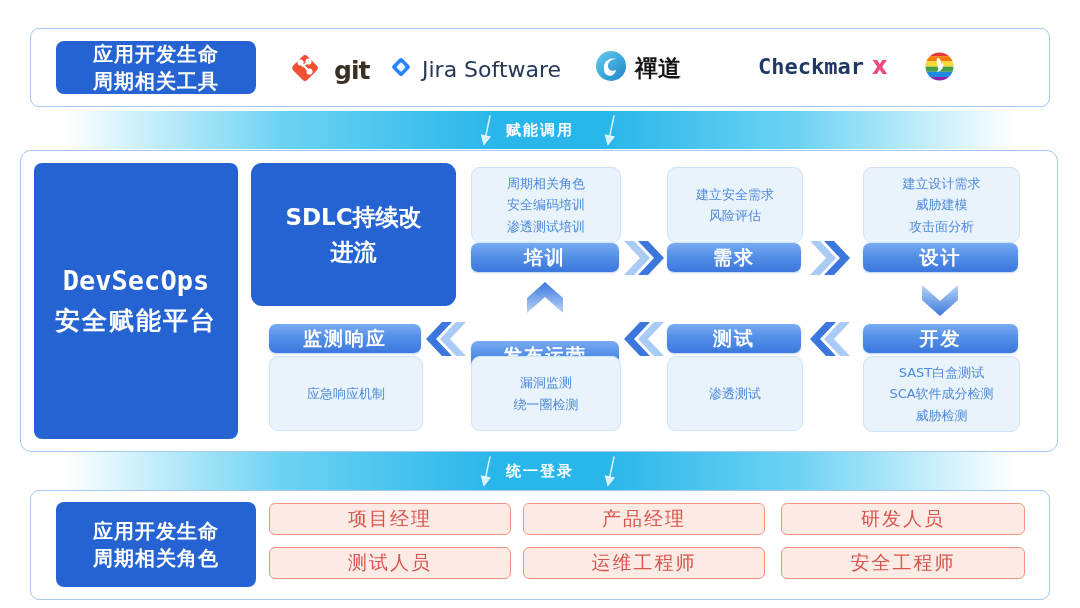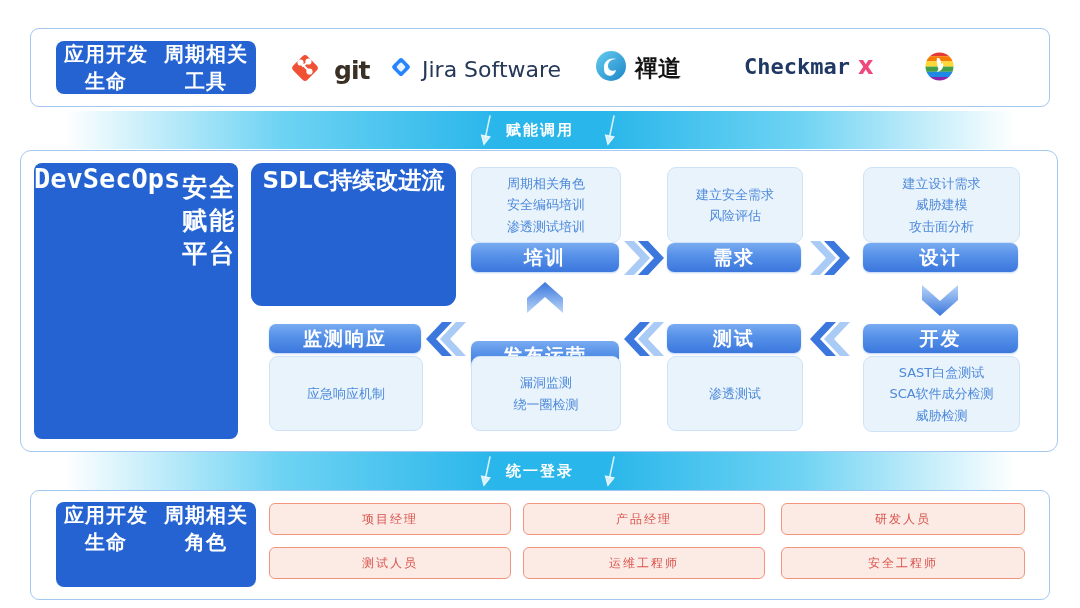--- a/index.html
+++ b/index.html
@@ -1,43 +1,43 @@
 <!DOCTYPE html>
 <html><head>
 <meta charset="utf-8">
 <style>
   html,body{margin:0;padding:0;background:#fff;}
   #canvas{position:relative;width:1080px;height:608px;background:#fff;overflow:hidden;
           font-family:"DejaVu Sans",sans-serif;}
   .panel{position:absolute;background:#fff;border:1px solid #A5C8F0;border-radius:9px;}
   .bluebox{position:absolute;background:#2463D1;border-radius:8px;color:#fff;
-           display:flex;flex-direction:row;justify-content:center;
+           display:flex;flex-direction:column;justify-content:center;
            text-align:center;font-weight:700;}
   .label-20{font-size:20px;line-height:1.35;letter-spacing:1px;}
   .band{position:absolute;left:0;width:1080px;height:38px;
         background:linear-gradient(90deg,rgba(83,198,239,0) 6%,#6ED3F3 26%,#29B6EA 46%,#29B6EA 56%,#6ED3F3 74%,rgba(83,198,239,0) 94%);
         display:flex;align-items:center;justify-content:center;}
   .band-label{color:#fff;font-size:15px;font-weight:700;letter-spacing:2px;}
   .band-arrow{position:absolute;top:2px;}
   .stage-header{position:absolute;height:29px;border-radius:7px;
         background:linear-gradient(180deg,#79ABF1 0%,#5590E8 45%,#3B77DD 100%);
         color:#fff;font-size:19px;font-weight:700;letter-spacing:2px;
         display:flex;align-items:center;justify-content:center;
         box-shadow:0 1px 2px rgba(59,119,221,.35);}
   .sub-box{position:absolute;background:#E9F3FC;border:1px solid #CFE3F8;border-radius:9px;
         color:#4C89DA;font-size:13px;line-height:1.65;text-align:center;
         display:flex;flex-direction:column;align-items:center;justify-content:center;}
   .role-box{position:absolute;height:30px;background:#FCEAE5;border:1px solid #F2957F;border-radius:6px;
-        color:#D9544C;font-size:12px;display:flex;align-items:center;justify-content:center;letter-spacing:2px;}
+        color:#D9544C;font-size:19px;display:flex;align-items:center;justify-content:center;letter-spacing:2px;}
   .chev{position:absolute;}
   .logo{position:absolute;display:flex;align-items:center;gap:7px;}
   .git-text{font-size:25px;font-weight:800;color:#3A3026;letter-spacing:-1px;}
   .jira-text{font-size:22px;font-weight:500;color:#253858;}
   .zentao-text{font-size:23px;font-weight:800;color:#141414;font-family:"DejaVu Serif",serif;}
-  .cx-text{font-size:22px;font-weight:800;color:#1F3864;font-family:"DejaVu Sans Mono",monospace;}
+  .cx-text{font-size:22px;font-weight:800;color:#1F3864;font-family:"DejaVu Sans Mono",monospace;margin-left:14px;}
   .cx-mark{font-size:24px;font-weight:800;color:#F0487C;margin-left:1px;}
   .mono{font-family:"DejaVu Sans Mono",monospace;}
 </style>
 </head>
 <body>
 
 <div id="canvas">
 
   <div class="panel" style="left:30px;top:28px;width:1018px;height:77px;">
     <div class="bluebox label-20" style="left:25px;top:12px;width:200px;height:53px;">

